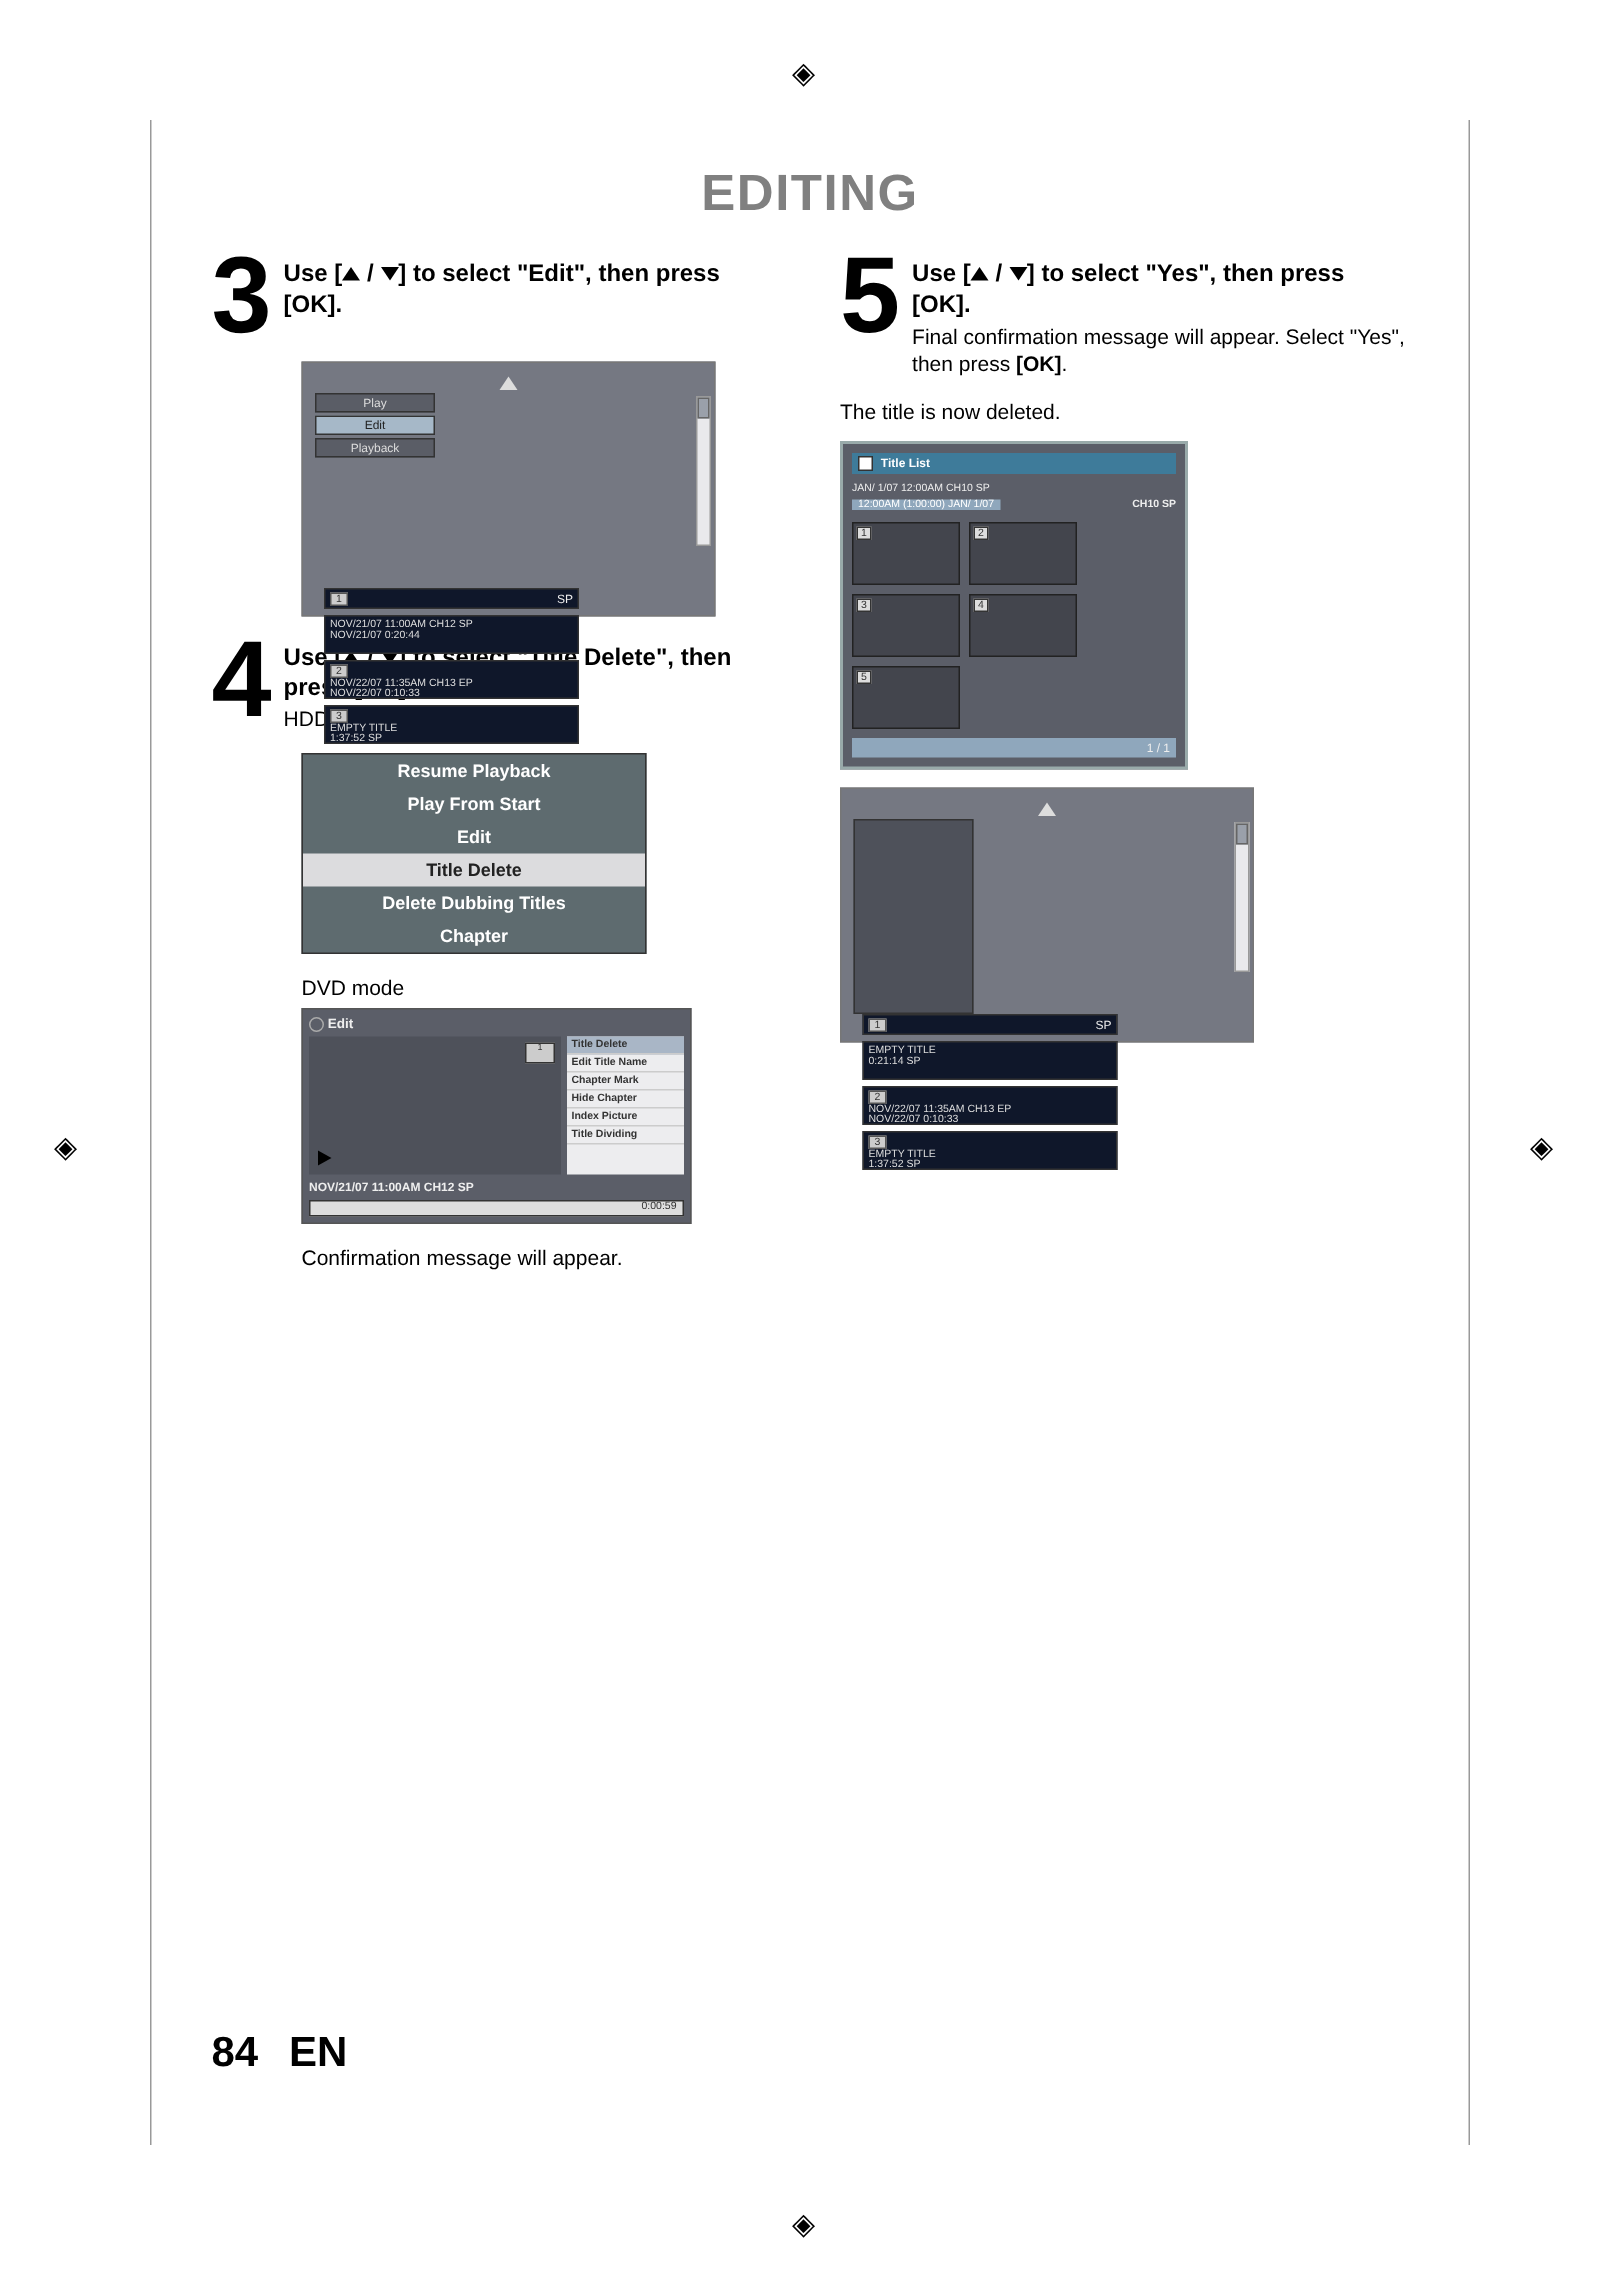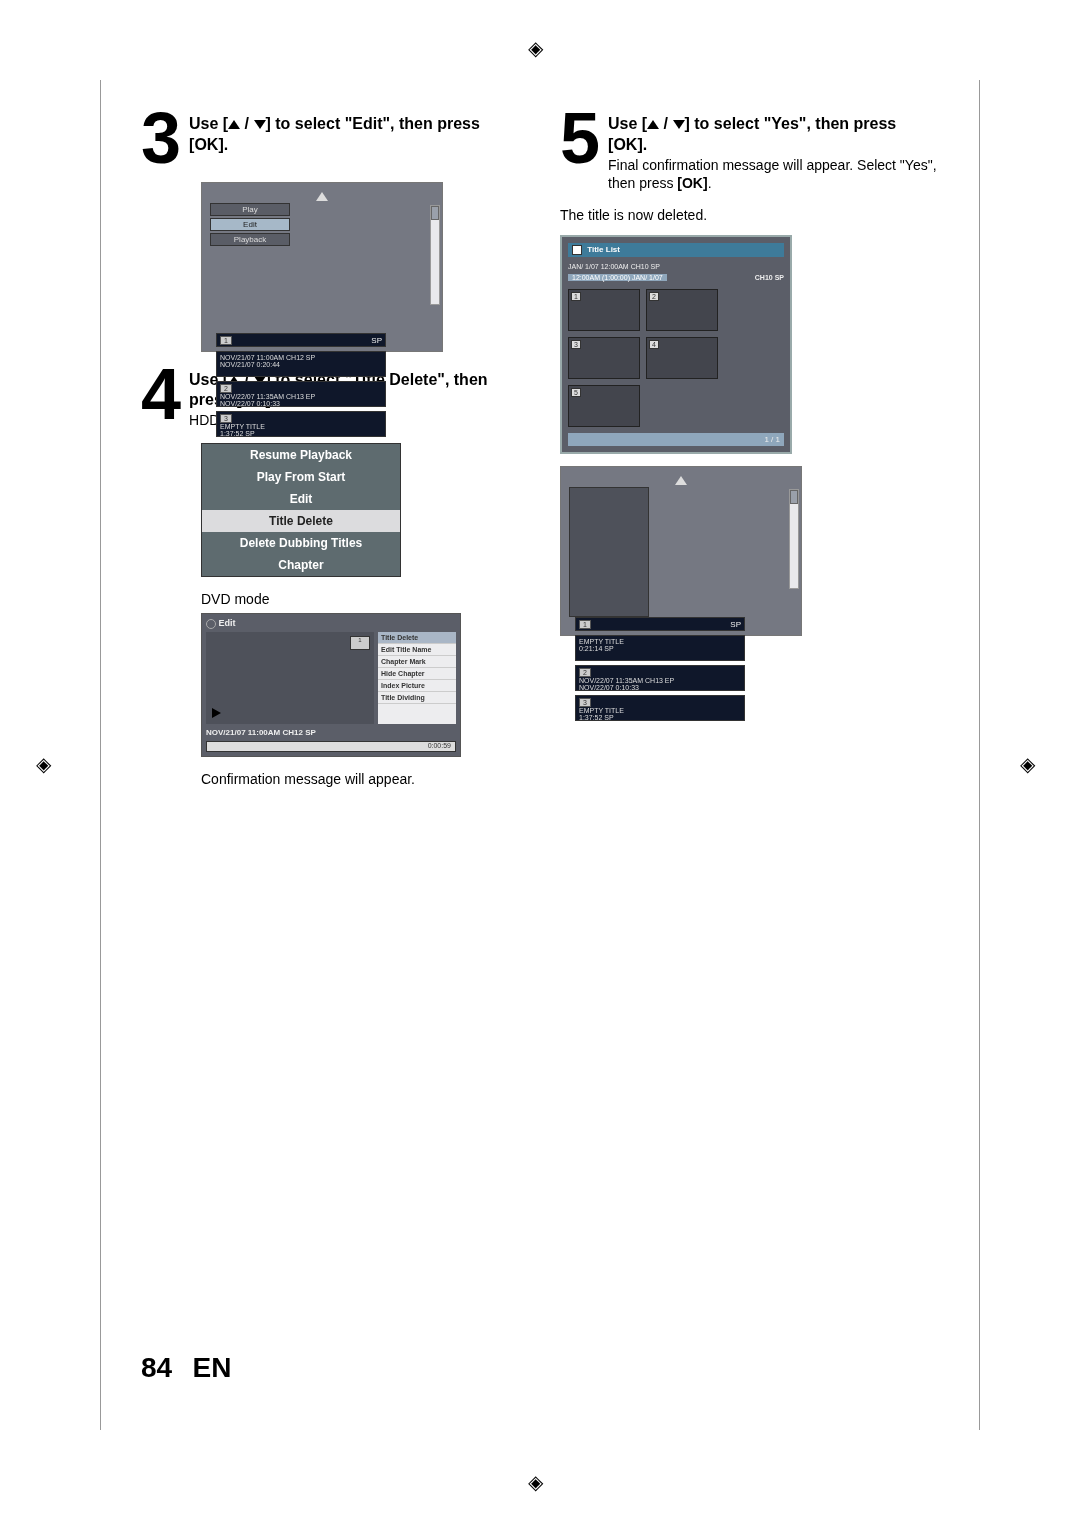--- a/index.html
+++ b/index.html
@@ -72,21 +72,21 @@
   }
   
   .screenshot {
     background: #757882;
     border: 1px solid #777;
     padding: 8px;
     font-size: 9px;
     color: #fff;
     position: relative;
     margin: 6px 0 14px 60px;
-    width: 242px;
+    width: 276px;
   }
   .ss-preview {
     display: inline-block;
     vertical-align: top;
     width: 80px; height: 130px;
   }
   .ss-right {
     display: inline-block;
     vertical-align: top;
     width: 170px;
@@ -124,21 +124,21 @@
   .ss-hdr .num { margin-top:0; }
   .ss-scroll {
     position:absolute; right:2px; top:22px; width:10px; height:100px;
     background:#e9e9ec; border:1px solid #999;
   }
   .ss-scroll .handle {
     width:100%; height:14px; background:#9aa0aa; border:1px solid #666;
   }
 
   .menu-box {
-    width: 200px;
+    width: 230px;
     margin: 6px 0 14px 60px;
     background: #5e6b6f;
     border: 1px solid #333;
   }
   .menu-box div {
     text-align:center;
     font-size:12px;
     font-weight:bold;
     color:#fff;
     padding:4px 0;
@@ -247,20 +247,21 @@
 </head>
 <body>
 
 <div class="register-mark" style="left:528px; top:36px;">◈</div>
 <div class="register-mark" style="left:36px; top:752px;">◈</div>
 <div class="register-mark" style="left:1020px; top:752px;">◈</div>
 <div class="register-mark" style="left:528px; top:1470px;">◈</div>
 
 <div class="page">
 
+  <div class="section-title">EDITING</div>
 
   <div class="columns">
 
     <div class="col">
 
       <div class="step">
         <div class="step-num">3</div>
         <div class="step-text">
           <span>Use [</span><span class="tri-up"></span><span> / </span><span class="tri-down"></span><span>] to select "Edit", then press [OK].</span>
         </div>

